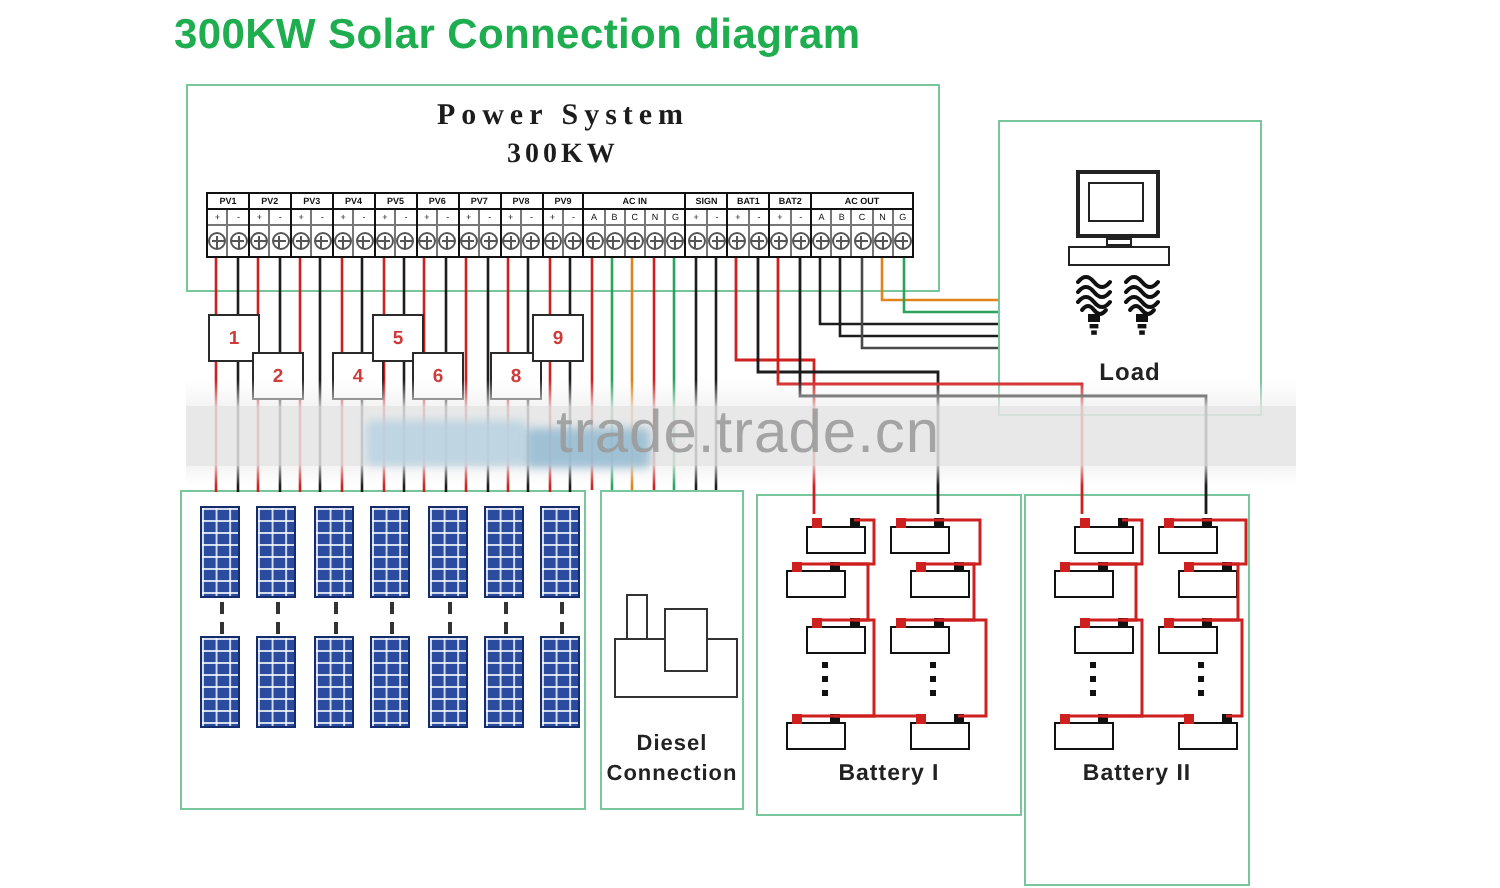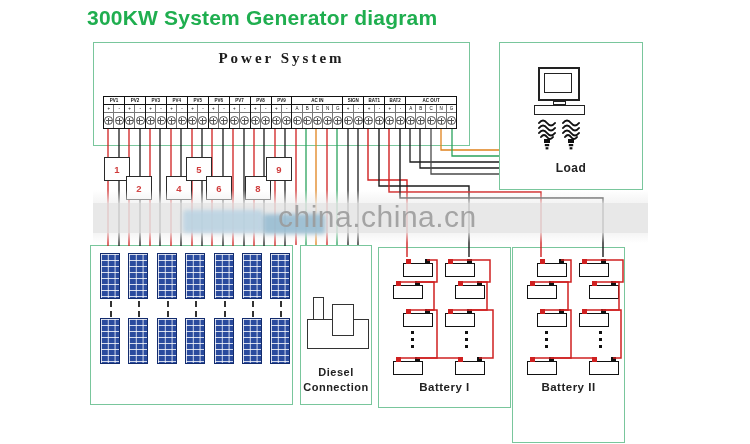--- a/index.html
+++ b/index.html
@@ -55,27 +55,28 @@
   .fadeup{position:absolute;left:93px;top:190px;width:555px;height:13px;
           background:linear-gradient(rgba(255,255,255,0),rgba(240,240,240,0.75))}
   .fadedn{position:absolute;left:93px;top:233px;width:555px;height:10px;
           background:linear-gradient(rgba(240,240,240,0.7),rgba(255,255,255,0))}
   .smudge{position:absolute;border-radius:3px;filter:blur(2px)}
   .wm{position:absolute;left:278px;top:200px;font-size:30px;color:#9b9b9b;opacity:0.88;letter-spacing:0.5px}
 </style>
 </head>
 <body>
 
-<div class="title">300KW System Generator diagram</div>
+<div class="title">300KW Solar Connection diagram</div>
 
 <div class="gbox" style="left:93px;top:42px;width:377px;height:104px">
   <div class="ps-name">Power System</div>
-</div>
-
-<div class="gbox" style="left:499px;top:42px;width:144px;height:148px">
+  <div class="ps-cap">300KW</div>
+</div>
+
+<div class="gbox" style="left:499px;top:60px;width:132px;height:148px">
   <div class="mon" style="left:38px;top:24px;width:42px;height:34px">
     <div class="mon" style="left:4px;top:4px;width:28px;height:20px;border-width:1.5px"></div>
   </div>
   <div class="mon" style="left:53px;top:58px;width:13px;height:4px;border-width:1.5px"></div>
   <div class="mon" style="left:34px;top:62px;width:51px;height:10px;border-width:1.5px"></div>
   <svg class="abs" style="left:38px;top:76px" width="18" height="34" viewBox="0 0 18 34">
     <g fill="none" stroke="#111" stroke-width="2" stroke-linecap="round">
       <path d="M1,4 Q5,-1 9,4 T17,4"></path>
         <path d="M1,9 Q5,4 9,9 T17,9"></path>
         <path d="M1,14 Q5,9 9,14 T17,14"></path>
@@ -503,13 +504,13 @@
 <div class="nbox" style="left:186px;top:157px">5</div>
 <div class="nbox" style="left:206px;top:176px">6</div>
 <div class="nbox" style="left:245px;top:176px">8</div>
 <div class="nbox" style="left:266px;top:157px">9</div>
 
 <div class="fadeup"></div>
 <div class="band"></div>
 <div class="fadedn"></div>
 <div class="smudge" style="left:183px;top:210px;width:80px;height:23px;background:#b8d2e2;opacity:.85"></div>
 <div class="smudge" style="left:263px;top:214px;width:62px;height:20px;background:#8fb8d0;opacity:.8"></div>
-<div class="wm">china.china.cn</div>
+<div class="wm">trade.trade.cn</div>
 
 </body></html>

